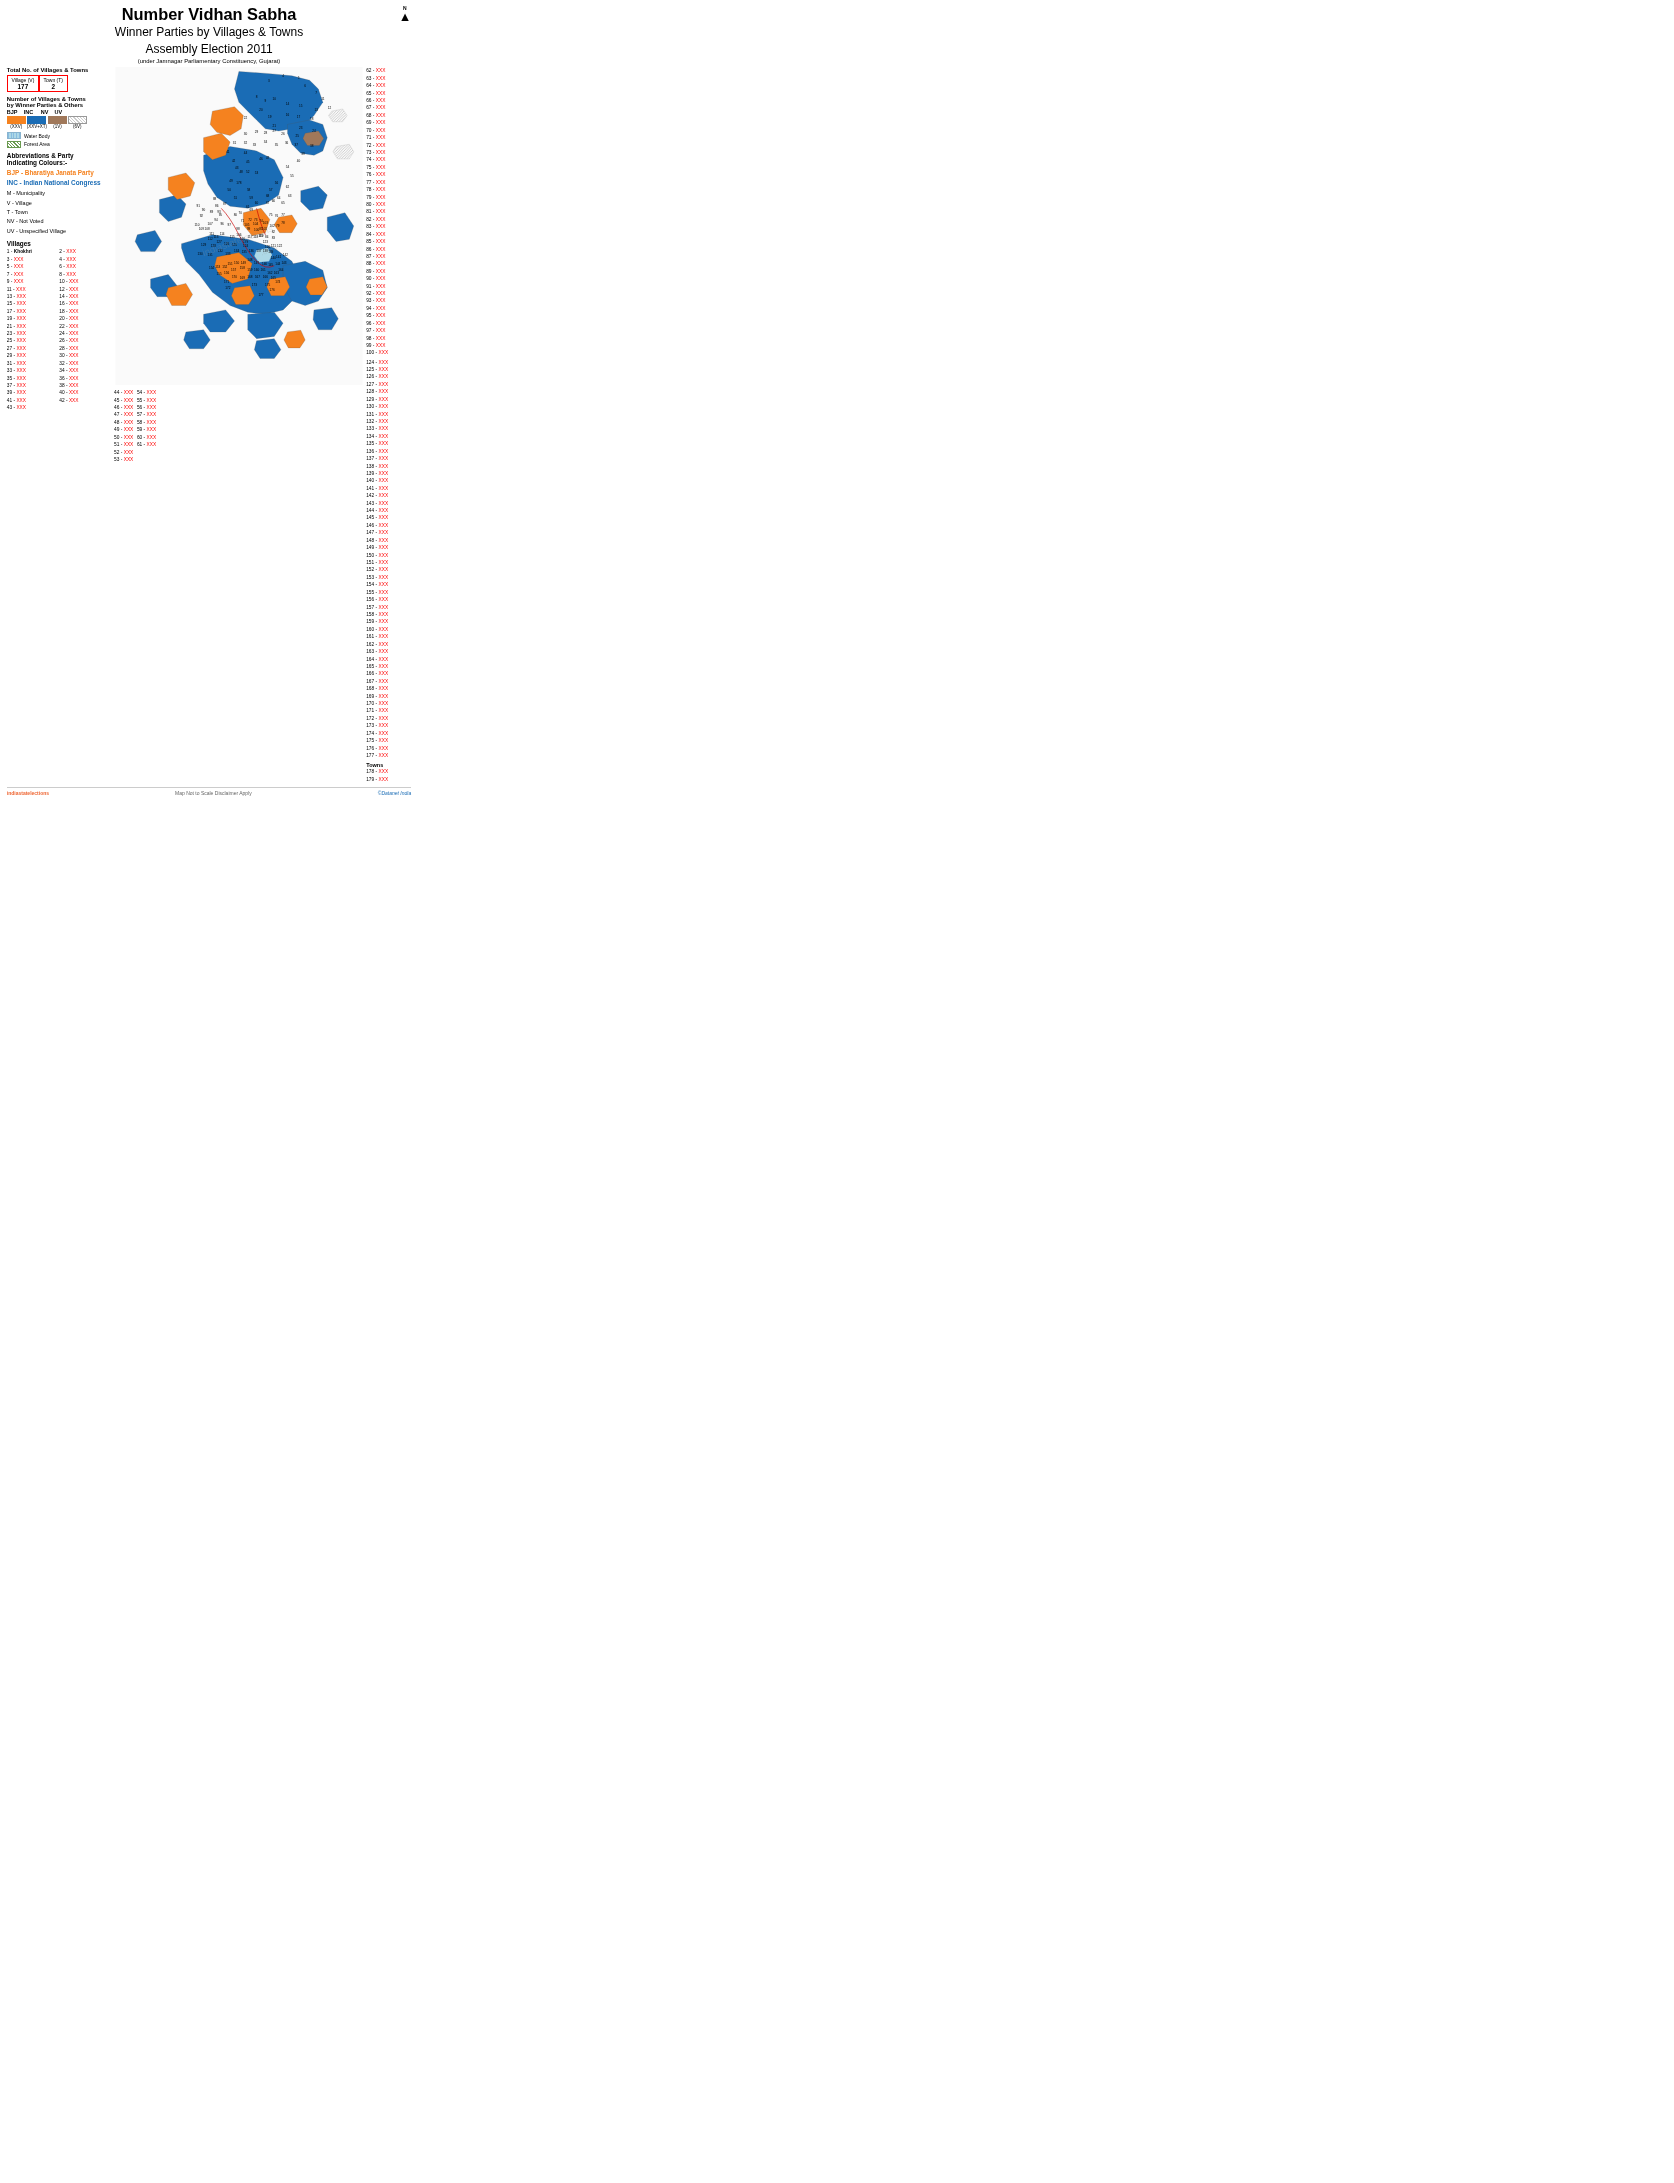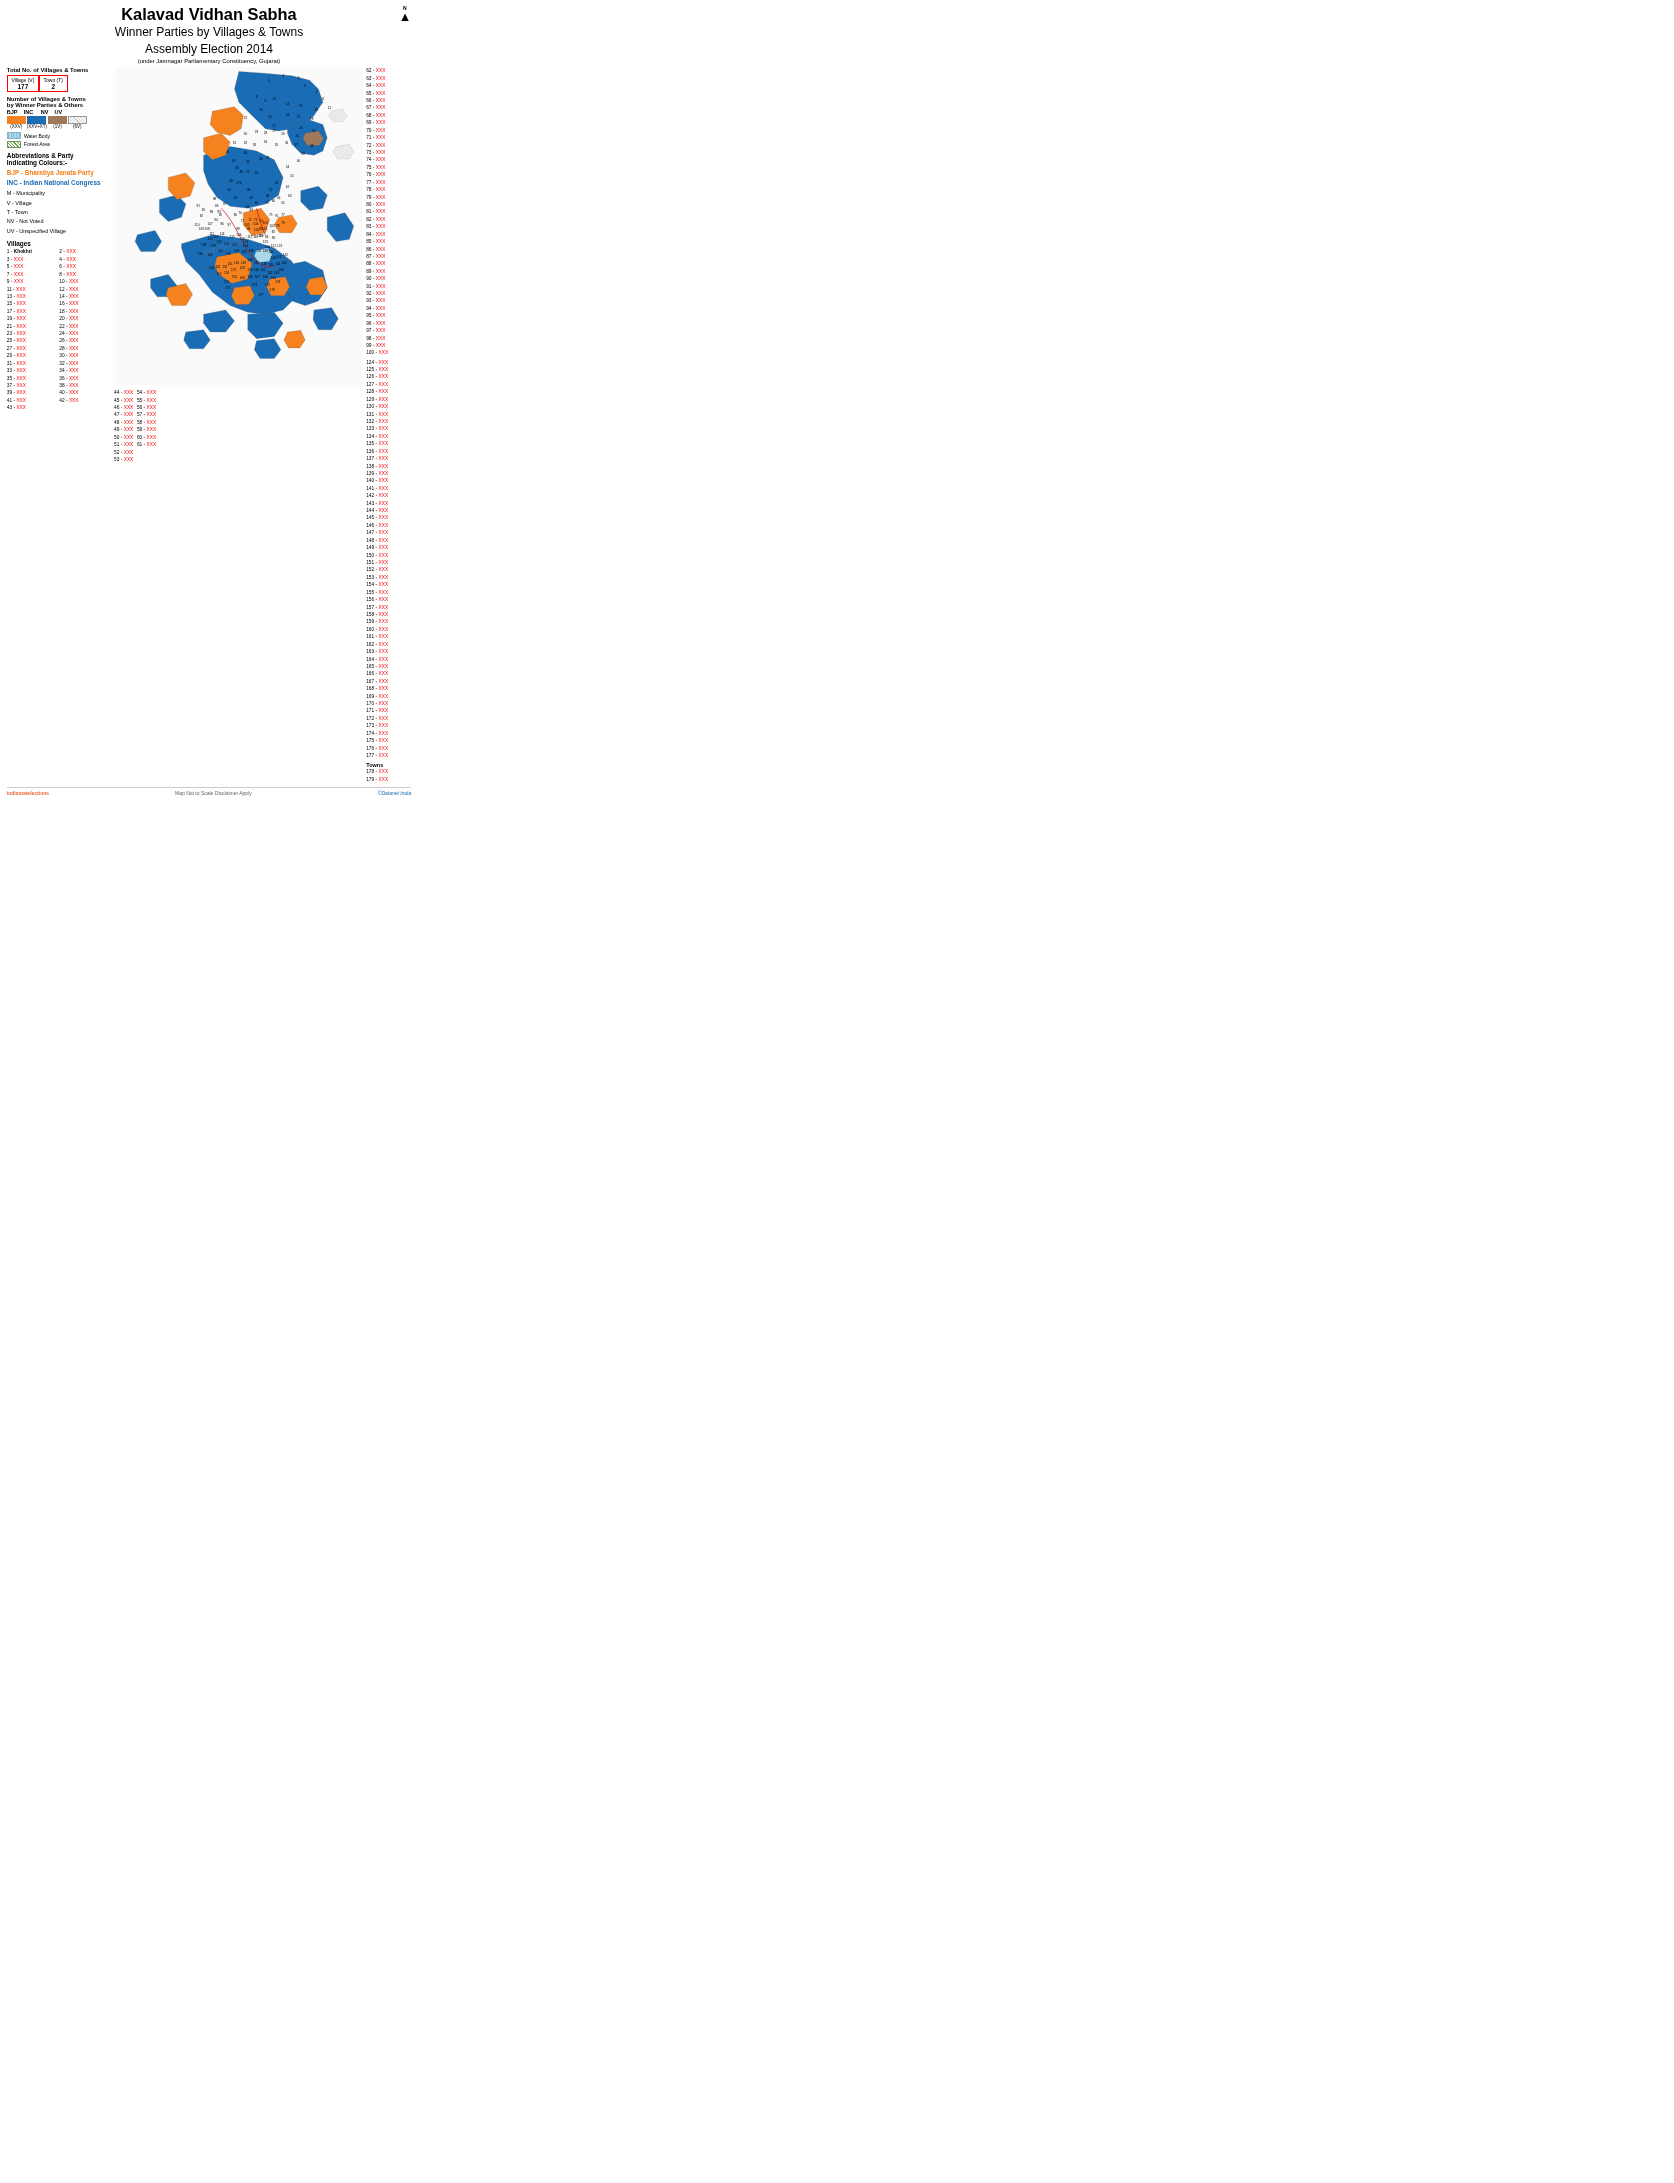--- a/index.html
+++ b/index.html
@@ -268,23 +268,23 @@
 <body>
 
 <div class="page-container">
 
   <div class="north-arrow">
     <div>N</div>
     <div class="north-arrow-symbol">▲</div>
   </div>
 
   <div class="header">
-    <div class="main-title">Kalavad Vidhan Sabha</div>
+    <div class="main-title">Number Vidhan Sabha</div>
     <div class="sub-title">Winner Parties by Villages &amp; Towns</div>
-    <div class="sub-title">Assembly Election 2014</div>
+    <div class="sub-title">Assembly Election 2011</div>
     <div class="sub-title-small">(under Jamnagar Parliamentary Constituency, Gujarat)</div>
   </div>
 
   <div class="content-area">
 
     <div class="left-panel">
 
       <div class="legend-section">
         <div class="legend-title">Total No. of Villages &amp; Towns</div>
         <div class="village-town-boxes">

